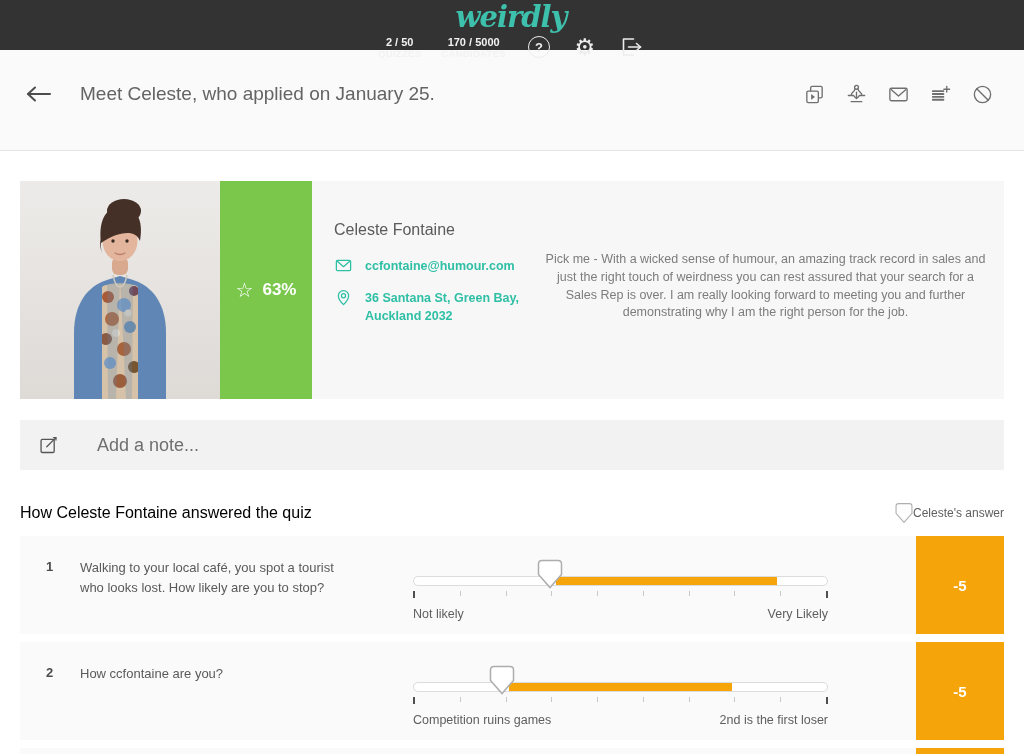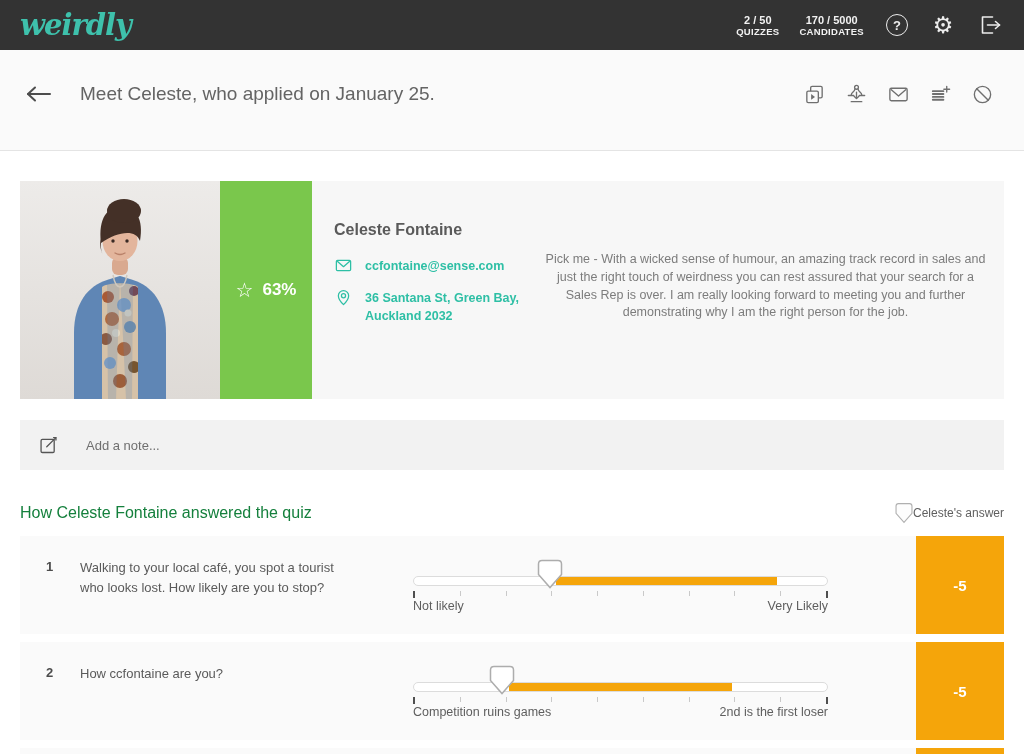--- a/index.html
+++ b/index.html
@@ -1,21 +1,21 @@
 <!DOCTYPE html>
 <html><head>
 <meta charset="utf-8">
 <style>
   * { margin:0; padding:0; box-sizing:border-box; }
   html,body { width:1024px; height:754px; overflow:hidden; background:#fff;
     font-family:"Liberation Sans", sans-serif; }
 
   
   .topbar { height:50px; background:#333; display:flex; align-items:center;
-    justify-content:space-between; padding:0 22px 0 20px; }
+    justify-content:space-between; padding:0 22px 0 20px;flex-direction:column; }
   .logo { font-family:"DejaVu Serif", serif; font-style:italic; font-weight:700;
     font-size:29px; color:#3ec1ac; letter-spacing:-1px; cursor:pointer; }
   .topbar-right { display:flex; align-items:flex-end; gap:20px; }
   .stat { text-align:center; color:#f2f2f2; line-height:1.15; cursor:pointer; }
   .stat .v { font-size:11px; font-weight:700; }
   .stat .l { font-size:9.5px; font-weight:700; letter-spacing:.3px; }
   .tb-icon { width:26px; height:26px; display:flex; align-items:center;
     justify-content:center; cursor:pointer; }
   .help-circle { width:22px; height:22px; border:1.6px solid #ededed; border-radius:50%;
     color:#ededed; font-size:13px; font-weight:700; display:flex; align-items:center;
@@ -35,56 +35,56 @@
   
   .main { padding:0 20px; }
 
   .profile-card { margin-top:30px; height:218px; background:#f7f7f7; display:flex; }
   .photo { width:200px; height:218px; flex:none; }
   .score-panel { width:92px; height:218px; flex:none; background:#7ac74c; color:#fff;
     display:flex; align-items:center; justify-content:center; gap:9px; cursor:pointer; }
   .score-panel .star { font-size:20px; line-height:1; }
   .score-panel .pct { font-size:17px; font-weight:700; }
   .contact { flex:none; width:208px; padding:40px 0 0 22px; }
-  .contact .name { font-size:16px; color:#5a5a5a; margin-bottom:18px;font-weight:bold; }
+  .contact .name { font-size:16px; color:#5a5a5a; margin-bottom:18px; }
   .c-row { display:flex; align-items:flex-start; gap:12px; margin-bottom:14px;
     color:#2ebfa5; font-size:12.5px; font-weight:700; line-height:1.45; }
   .c-row svg { stroke:#2ebfa5; fill:none; stroke-width:1.6; stroke-linecap:round;
     stroke-linejoin:round; flex:none; margin-top:-1px; }
   .pitch { flex:1; padding:70px 18px 0 25px; font-size:12.5px; color:#7c7c7c;
     line-height:1.42;text-align:center; }
 
   .note-bar { margin-top:21px; height:50px; background:#f2f2f2; display:flex;
     align-items:center; padding-left:18px; cursor:text; }
   .note-bar svg { stroke:#555; fill:none; stroke-width:1.5; stroke-linecap:round;
     stroke-linejoin:round; }
-  .note-text { margin-left:27px; font-size:13px; color:#6f6f6f; }
+  .note-text { margin-left:38px; font-size:18px; color:#6f6f6f; }
 
   .quiz-head { margin-top:28px; height:30px; display:flex; align-items:center;
     justify-content:space-between; }
-  .quiz-title { font-size:16px; color:#15803d; }
+  .quiz-title { font-size:16px; color:#000000; }
   .legend { display:flex; align-items:center; }
   .legend-label { font-size:12px; color:#5f5f5f; }
 
   .q-row { margin-top:8px; height:98px; background:#fafafa; display:flex; position:relative; }
   .q-row:first-of-type { margin-top:9px; }
   .q-num { width:60px; flex:none; padding:23px 0 0 26px; font-size:13px; font-weight:700;
     color:#4c4c4c; }
   .q-text { width:333px; flex:none; padding:22px 55px 0 0; font-size:13px; color:#5a5a5a;
     line-height:1.55; }
   .slider { width:415px; flex:none; position:relative; }
   .track { position:absolute; top:40px; left:0; right:0; height:10px; background:#fff;
     border:1px solid #dcdcdc; border-radius:5px; overflow:hidden; cursor:pointer; }
   .fill { position:absolute; top:-1px; bottom:-1px; background:#f5a50a; }
   .marker { position:absolute; top:23px; width:26px; height:30px; cursor:grab; }
   .ticks { position:absolute; top:55px; left:0; right:0; display:flex;
     justify-content:space-between; }
   .tick { width:1px; height:5px; background:#c9c9c9; }
   .tick.end { width:2px; height:7px; background:#4f4f4f; }
-  .slider-labels { position:absolute; top:63px; left:0; right:0; display:flex;
+  .slider-labels { position:absolute; top:71px; left:0; right:0; display:flex;
     justify-content:space-between; font-size:12.5px; color:#5e5e5e; }
   .q-score { width:88px; flex:none; margin-left:auto; background:#f5a50a; color:#fff;
     display:flex; align-items:center; justify-content:center; font-size:15px;
     font-weight:700; }
 </style>
 </head>
 <body>
 
 <div class="topbar">
   <div class="logo">weirdly</div>
@@ -209,21 +209,21 @@
       <span class="star">☆</span>
       <span class="pct">63%</span>
     </div>
     <div class="contact">
       <div class="name">Celeste Fontaine</div>
       <div class="c-row">
         <svg width="19" height="19" viewBox="0 0 24 24">
           <rect x="3" y="5.5" width="18" height="13" rx="1.5"></rect>
           <path d="M4.5 7 L12 13.5 L19.5 7"></path>
         </svg>
-        <span>ccfontaine@sense.com</span>
+        <span>ccfontaine@humour.com</span>
       </div>
       <div class="c-row">
         <svg width="19" height="19" viewBox="0 0 24 24">
           <path d="M12 21 C12 21 5.5 14.8 5.5 9.8 A6.5 6.5 0 1 1 18.5 9.8 C18.5 14.8 12 21 12 21 Z"></path>
           <circle cx="12" cy="9.8" r="2.6"></circle>
         </svg>
         <span>
           <span>36 Santana St, Green Bay,</span><br>
           <span>Auckland 2032</span>
         </span>

